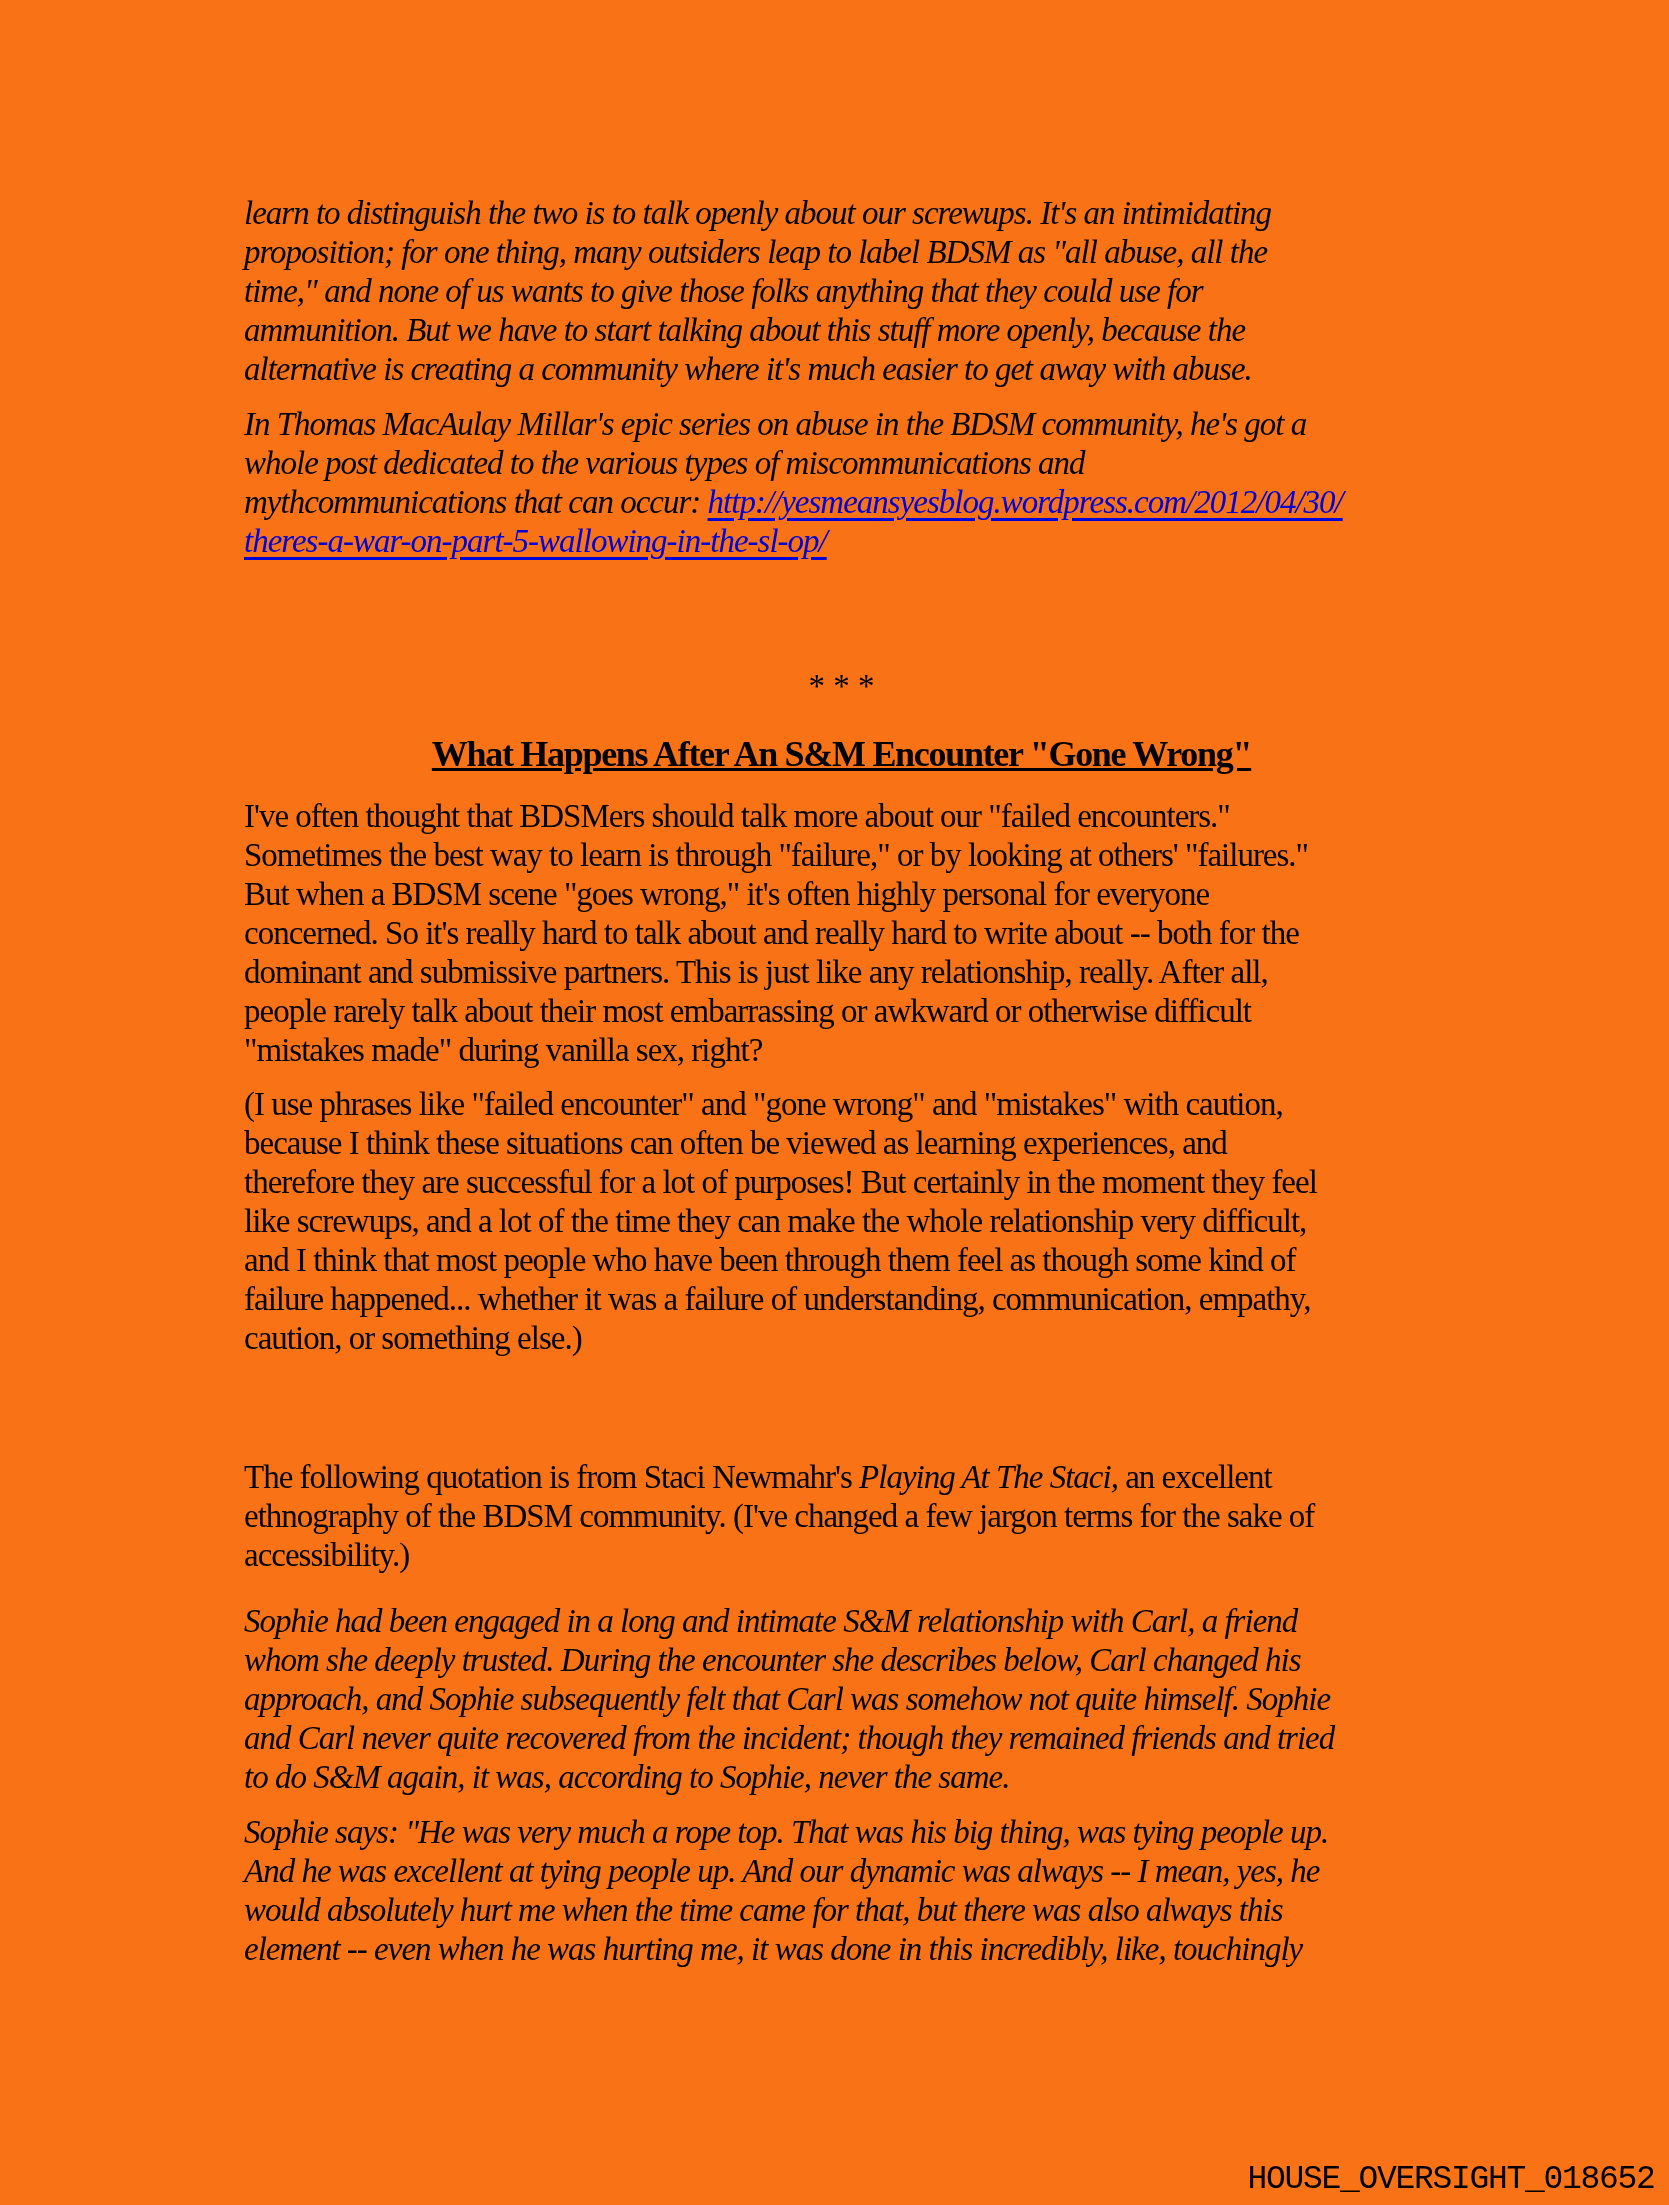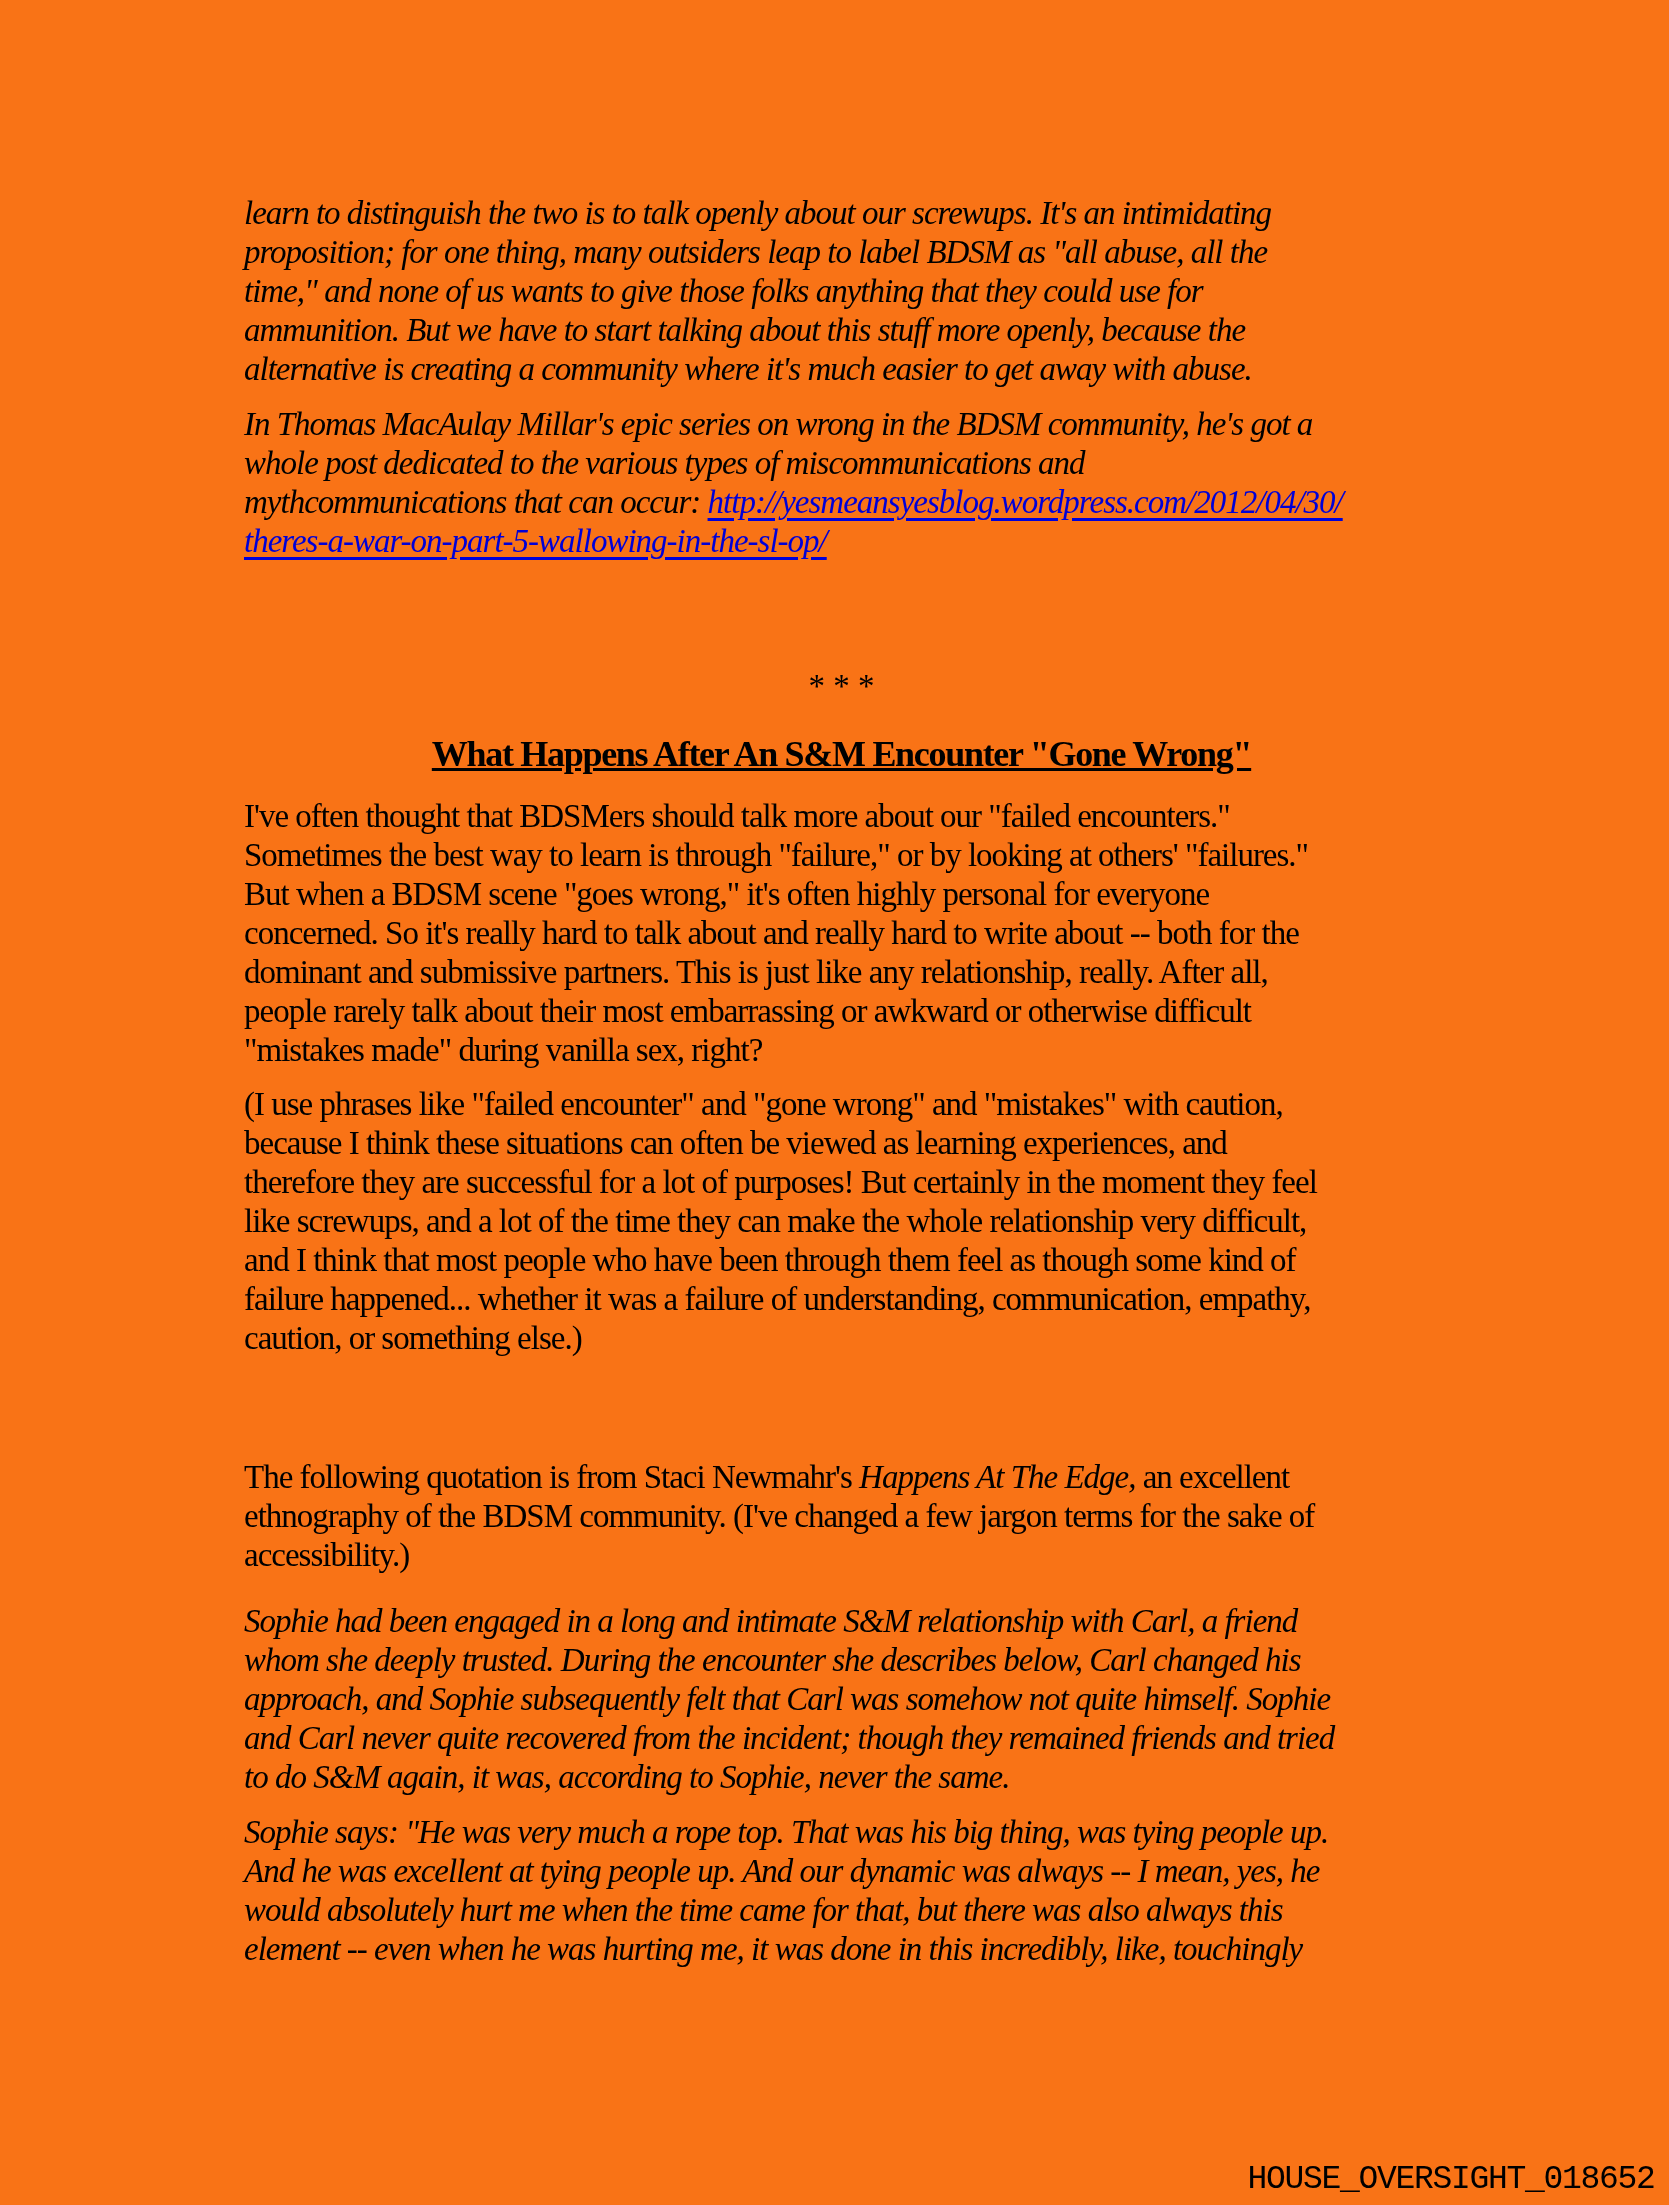--- a/index.html
+++ b/index.html
@@ -76,21 +76,21 @@
 <body>
 
 <div class="page">
 
   <p class="para italic" style="top:194px">learn to distinguish the two is to talk openly about our screwups. It's an intimidating
 proposition; for one thing, many outsiders leap to label BDSM as "all abuse, all the
 time," and none of us wants to give those folks anything that they could use for
 ammunition. But we have to start talking about this stuff more openly, because the
 alternative is creating a community where it's much easier to get away with abuse.</p>
 
-  <p class="para italic" style="top:405px"><span>In Thomas MacAulay Millar's epic series on wrong in the BDSM community, he's got a
+  <p class="para italic" style="top:405px"><span>In Thomas MacAulay Millar's epic series on abuse in the BDSM community, he's got a
 whole post dedicated to the various types of miscommunications and
 mythcommunications that can occur: </span><a class="link">http://yesmeansyesblog.wordpress.com/2012/04/30/
 theres-a-war-on-part-5-wallowing-in-the-sl-op/</a></p>
 
 
   <div class="separator" style="top:667px">* * *</div>
 
   <h1 class="heading" style="top:734px">What Happens After An S&amp;M Encounter "Gone Wrong"</h1>
 
   <p class="para" style="top:797px">I've often thought that BDSMers should talk more about our "failed encounters."
@@ -103,21 +103,21 @@
 
   <p class="para" style="top:1085px">(I use phrases like "failed encounter" and "gone wrong" and "mistakes" with caution,
 because I think these situations can often be viewed as learning experiences, and
 therefore they are successful for a lot of purposes! But certainly in the moment they feel
 like screwups, and a lot of the time they can make the whole relationship very difficult,
 and I think that most people who have been through them feel as though some kind of
 failure happened... whether it was a failure of understanding, communication, empathy,
 caution, or something else.)</p>
 
 
-  <p class="para" style="top:1458px"><span>The following quotation is from Staci Newmahr's </span><span class="italic">Happens At The Edge,</span><span> an excellent
+  <p class="para" style="top:1458px"><span>The following quotation is from Staci Newmahr's </span><span class="italic">Playing At The Staci,</span><span> an excellent
 ethnography of the BDSM community. (I've changed a few jargon terms for the sake of
 accessibility.)</span></p>
 
   <p class="para italic" style="top:1602px">Sophie had been engaged in a long and intimate S&amp;M relationship with Carl, a friend
 whom she deeply trusted. During the encounter she describes below, Carl changed his
 approach, and Sophie subsequently felt that Carl was somehow not quite himself. Sophie
 and Carl never quite recovered from the incident; though they remained friends and tried
 to do S&amp;M again, it was, according to Sophie, never the same.</p>
 
   <p class="para italic" style="top:1813px">Sophie says: "He was very much a rope top. That was his big thing, was tying people up.

